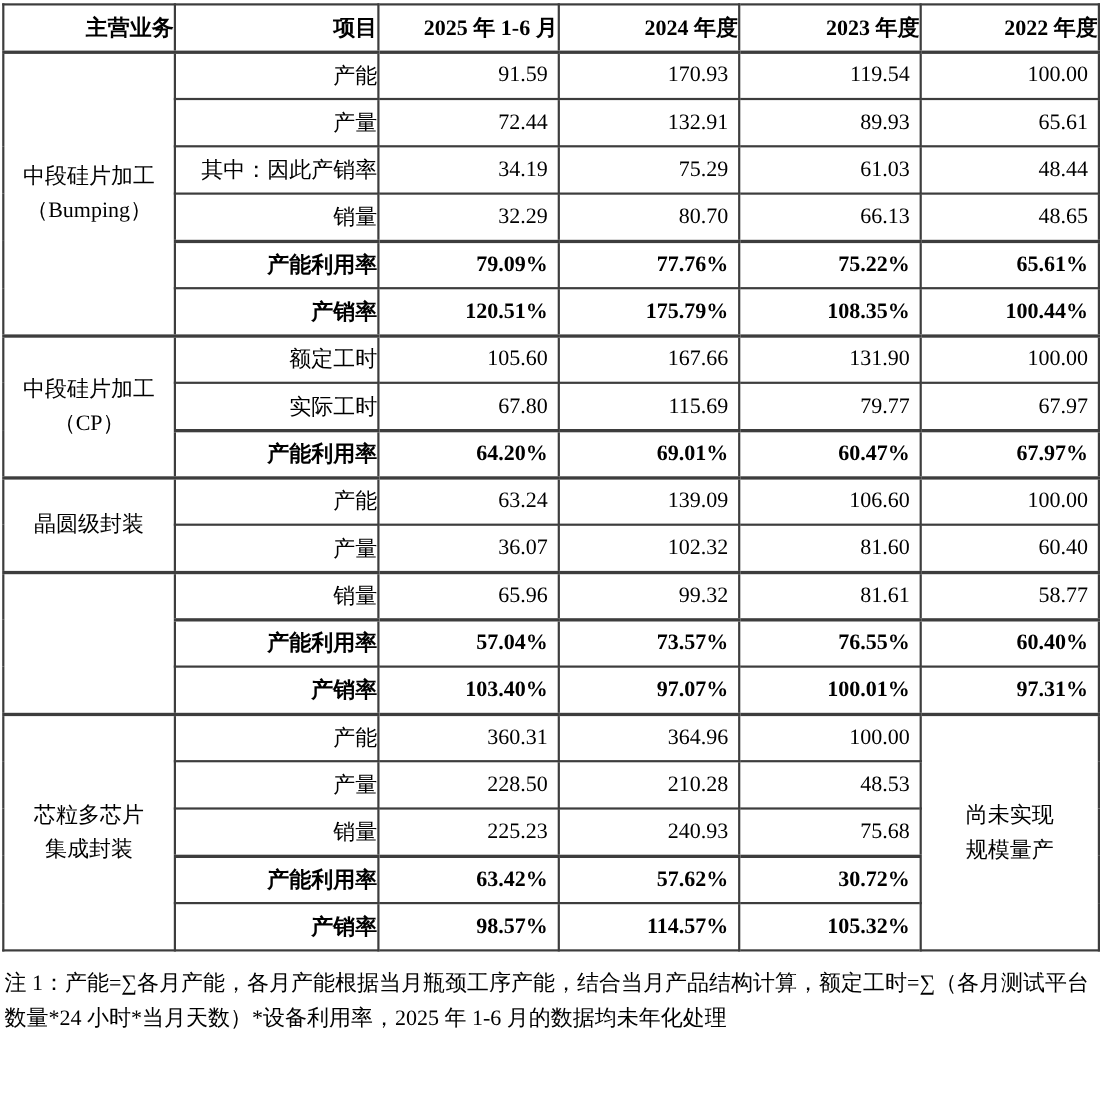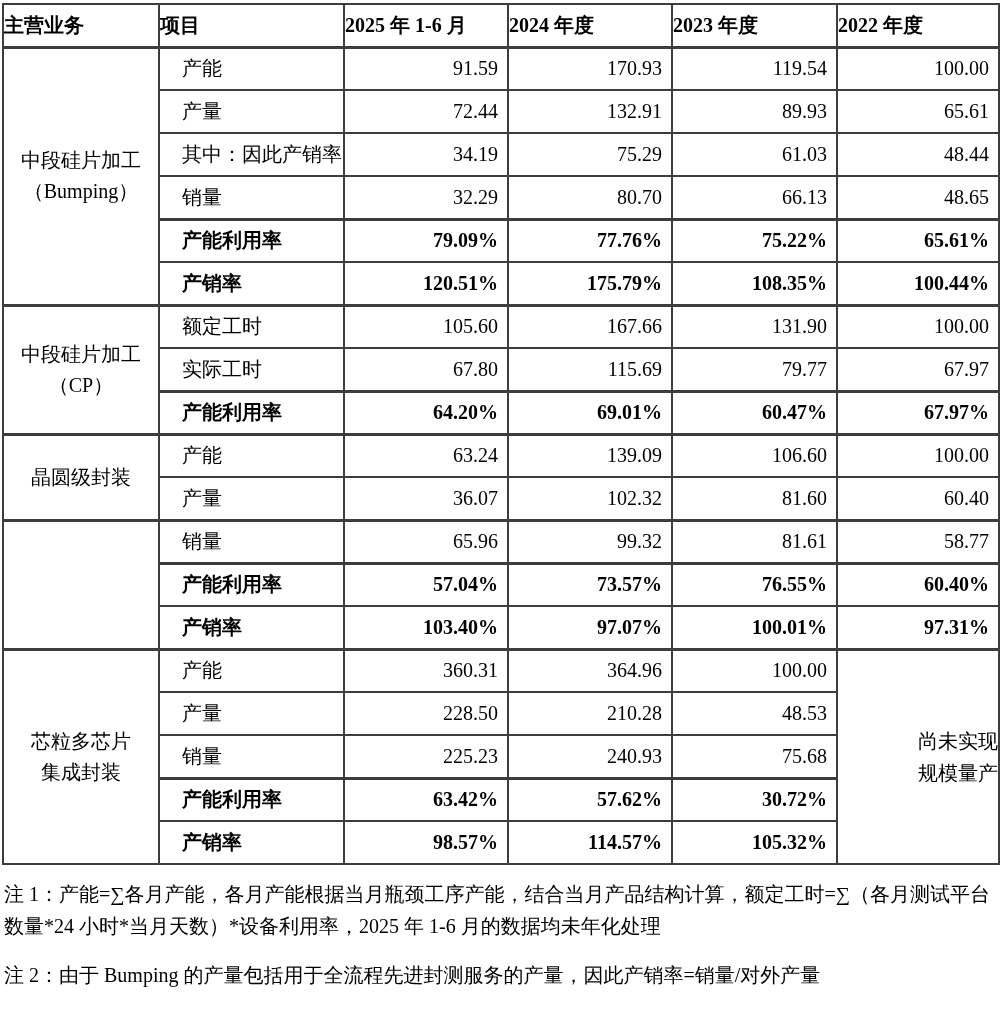--- a/index.html
+++ b/index.html
@@ -7,25 +7,25 @@
     --text:#000000;
     --bg:#ffffff;
   }
   html,body{margin:0;padding:0;background:var(--bg);color:var(--text);}
   body{font-family:"Liberation Serif","DejaVu Serif",serif;}
   .page{width:1000px;box-sizing:border-box;padding:3px 2px 8px 2px;}
   table{border-collapse:collapse;table-layout:fixed;width:996px;border:2px solid var(--border);}
   th,td{border:2px solid var(--border);font-size:20px;padding:0;vertical-align:middle;overflow:hidden;}
   thead tr{height:43px;}
   tbody tr{height:43px;}
-  th{font-weight:bold;text-align:left;}
+  th{font-weight:bold;text-align:right;}
   td.business{text-align:center;line-height:1.55;font-family:Liberation Serif, serif;}
-  td.item{text-align:left;padding-left:22px;}
+  td.item{text-align:right;padding-left:22px;}
   td.value{text-align:right;padding-right:9px;}
-  td.merged-note{text-align:right;line-height:1.6;}
+  td.merged-note{text-align:center;line-height:1.6;}
   tr.bold td{font-weight:bold;}
   tr.thick-top>td{border-top-width:3px;font-family:Liberation Serif, serif;}
   tr.group-start>td{border-top-width:3px;}
   .notes{padding:0 2px;}
   .note{font-size:20px;line-height:1.6;margin:13px 0 0 0;}
   .note + .note{margin-top:17px;}
 </style>
 </head>
 <body>
 
@@ -182,15 +182,14 @@
           <td class="item">产销率</td>
           <td class="value">98.57%</td>
           <td class="value">114.57%</td>
           <td class="value">105.32%</td>
         </tr>
       </tbody>
   </table>
 
   <div class="notes">
     <p class="note">注 1：产能=∑各月产能，各月产能根据当月瓶颈工序产能，结合当月产品结构计算，额定工时=∑（各月测试平台数量*24 小时*当月天数）*设备利用率，2025 年 1-6 月的数据均未年化处理</p>
-    <p class="note">注 2：由于 Bumping 的产量包括用于全流程先进封测服务的产量，因此产销率=销量/对外产量</p>
   </div>
 </div>
 
 </body></html>

